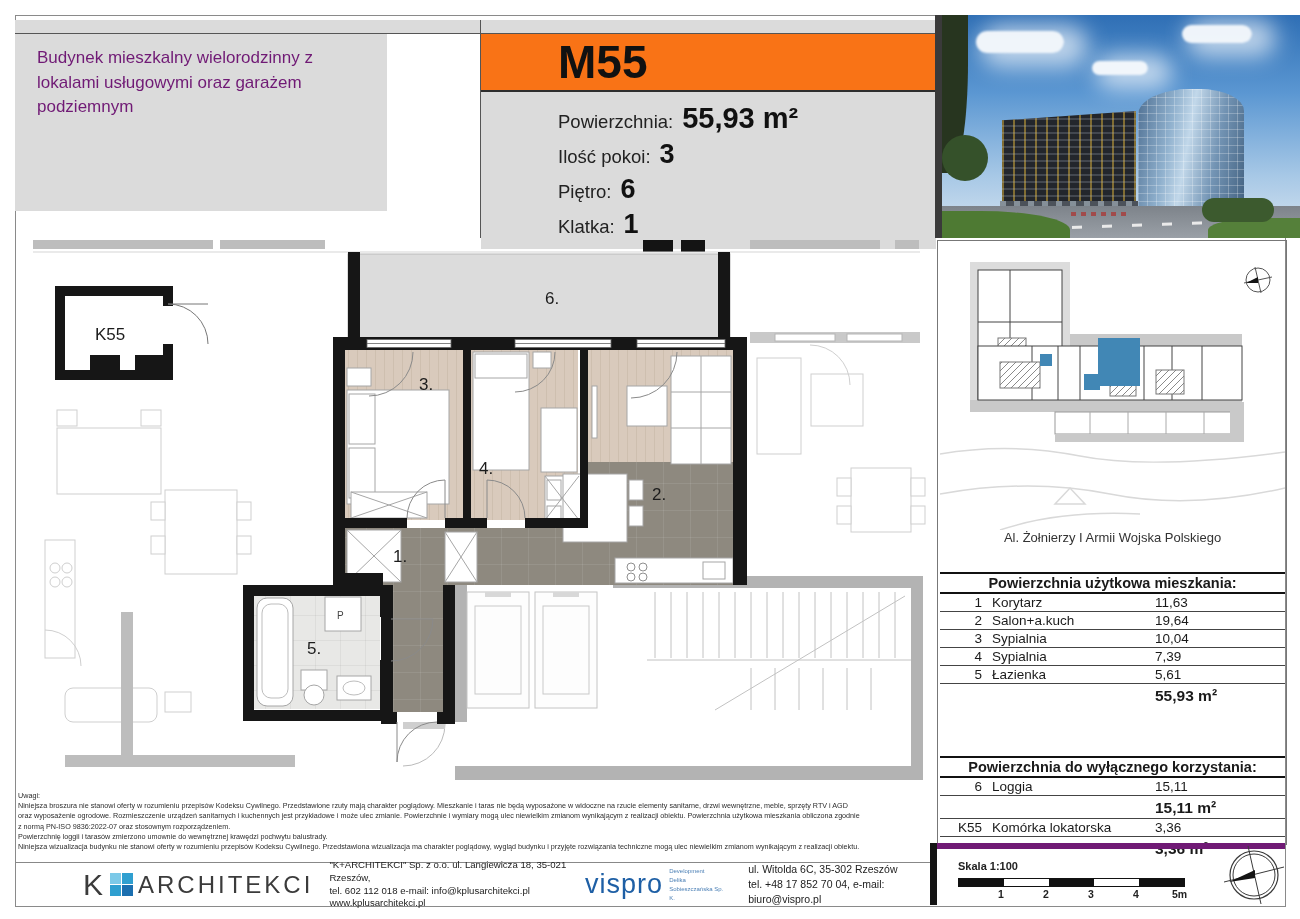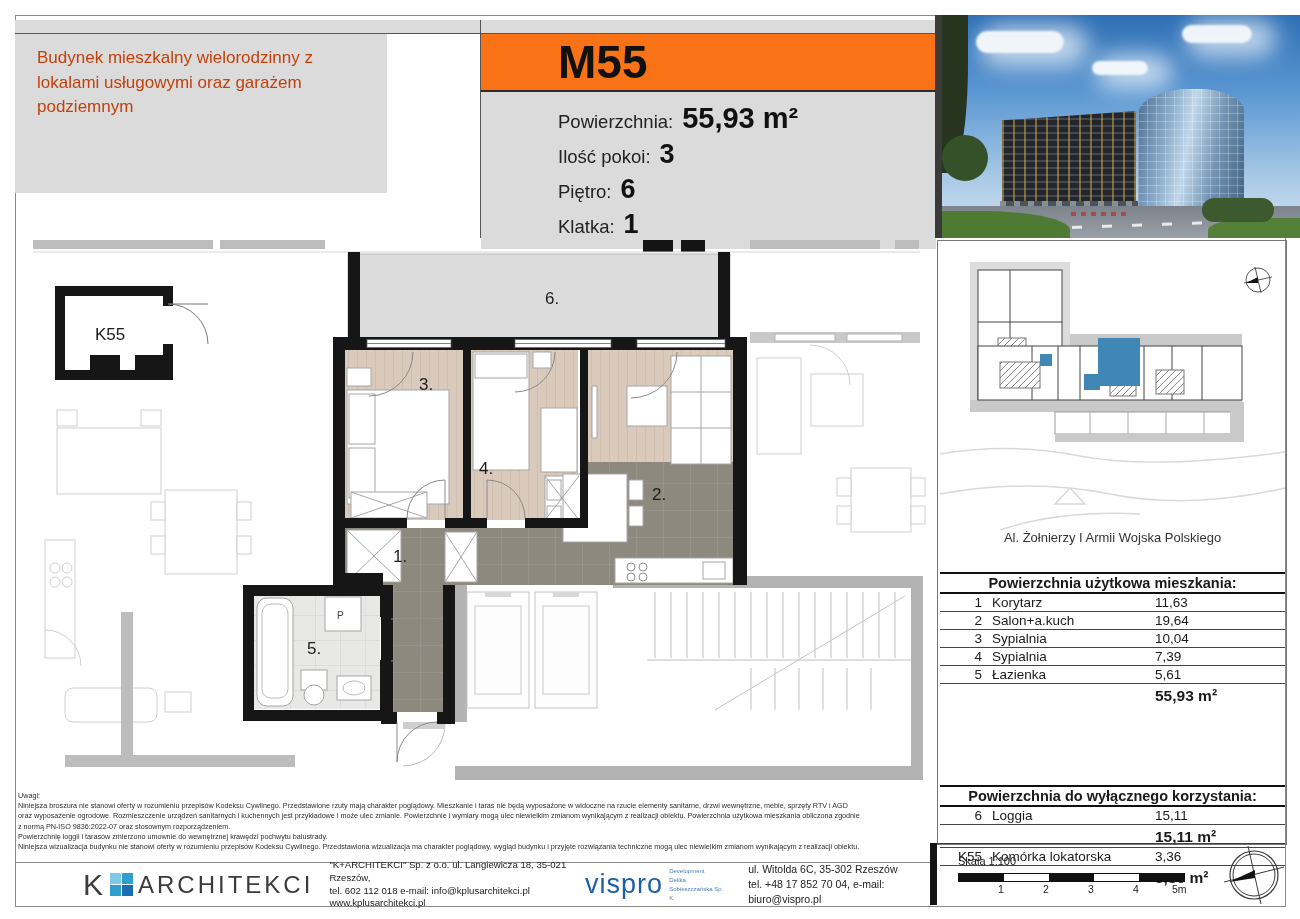--- a/index.html
+++ b/index.html
@@ -6,21 +6,21 @@
   #page{position:relative;width:1300px;height:919px;background:#fff;
         font-family:"Liberation Sans",sans-serif;overflow:hidden;color:#1a1a1a;}
   .abs{position:absolute;}
   
   #frame{left:15px;top:15px;width:1269px;height:890px;border:1px solid #8a8a8a;}
   
   #hdr-left{left:15px;top:20px;width:465px;height:218px;border-right:1px solid #555;}
   #hdr-left .strip{height:13px;background:#dbdbdb;border-bottom:1px solid #555;}
   #hdr-left .titleband{height:56px;background:#fff;border-bottom:2px solid #2e2e2e;display:flex;align-items:center;}
   #project-title{font-size:40px;letter-spacing:2px;padding-left:22px;color:#161616;}
-  #hdr-left .body{background:#dbdbdb;height:147px;padding:12px 20px 0 22px;font-size:17px;line-height:1.45;color:#c2410c;}
+  #hdr-left .body{background:#dbdbdb;height:147px;padding:12px 20px 18px 22px;font-size:17px;line-height:1.45;color:#701a75;}
   #hdr-mid{left:480px;top:20px;width:455px;height:218px;}
   #hdr-mid .strip{height:13px;background:#dbdbdb;border-bottom:1px solid #555;}
   #hdr-mid .titleband{height:56px;background:#f97316;border-bottom:2px solid #2e2e2e;display:flex;align-items:center;}
   #unit-id{font-size:46px;font-weight:bold;padding-left:77px;color:#111;}
   #hdr-mid .body{background:#dbdbdb;height:147px;padding:10px 0 0 77px;}
   .detrow{display:flex;align-items:baseline;gap:9px;margin-bottom:4px;}
   .detrow .lab{font-size:18.5px;color:#222;}
   .detrow .val{font-size:27px;font-weight:bold;color:#111;}
   .detrow.first .val{font-size:29px;}
   
@@ -72,21 +72,21 @@
   #klogo .k{font-size:30px;letter-spacing:2px;color:#3b3b3b;}
   #ksq{display:grid;grid-template-columns:11px 11px;grid-template-rows:11px 11px;gap:1px;margin:0 5px;}
   #ksq i{display:block;}
   #klogo .nm{font-size:24px;letter-spacing:3px;color:#3b3b3b;}
   #arch-contact{margin-left:16px;font-size:9.6px;line-height:1.32;color:#222;}
   #vispro{display:flex;align-items:center;margin-left:14px;}
   #vispro .vlogo{font-size:27px;font-weight:normal;color:#1e5fa5;letter-spacing:1px;}
   #vispro .vsub{margin-left:6px;font-size:6px;line-height:1.5;color:#4a7fb5;}
   #dev-contact{margin-left:22px;font-size:10.5px;line-height:1.45;color:#222;}
   #fdivider{left:930px;top:843px;width:7px;height:62px;background:#141414;}
-  #scalebox{left:937px;top:843px;width:348px;height:62px;border-top:1px solid #701a75;}
+  #scalebox{left:937px;top:843px;width:348px;height:62px;border-top:6px solid #701a75;font-weight:bold;}
   #scale-label{position:absolute;left:21px;top:11px;font-size:11px;color:#222;}
   #scalebar{position:absolute;left:21px;top:29px;width:225px;height:7px;border:1px solid #111;display:flex;}
   #scalebar i{display:block;height:100%;width:45px;}
   #scalebar i:nth-child(odd){background:#111;}
   #scalebar i:nth-child(even){background:#fff;}
   #scale-ticks{position:absolute;left:21px;top:39px;width:252px;font-size:10.5px;color:#222;}
   #scale-ticks span{position:absolute;top:0;}
   #compass-main{left:1218px;top:842px;}
   
   svg text{font-family:"Liberation Sans",sans-serif;}
@@ -468,21 +468,21 @@
       <span class="no">5</span>
       <span class="nm">Łazienka</span>
       <span class="ar">5,61</span>
     </div>
     <div class="totrow">
       <span></span>
         <span class="tv">55,93 m²</span>
     </div>
   </div>
 
-  <div class="abs ptable" style="top:785px;">
+  <div class="abs ptable" style="top:756px;">
     <div class="thead">Powierzchnia do wyłącznego korzystania:</div>
     <div class="trow">
       <span class="no">6</span>
       <span class="nm">Loggia</span>
       <span class="ar">15,11</span>
     </div>
     <div class="totrow lined">
       <span></span>
         <span class="tv">15,11 m²</span>
     </div>

